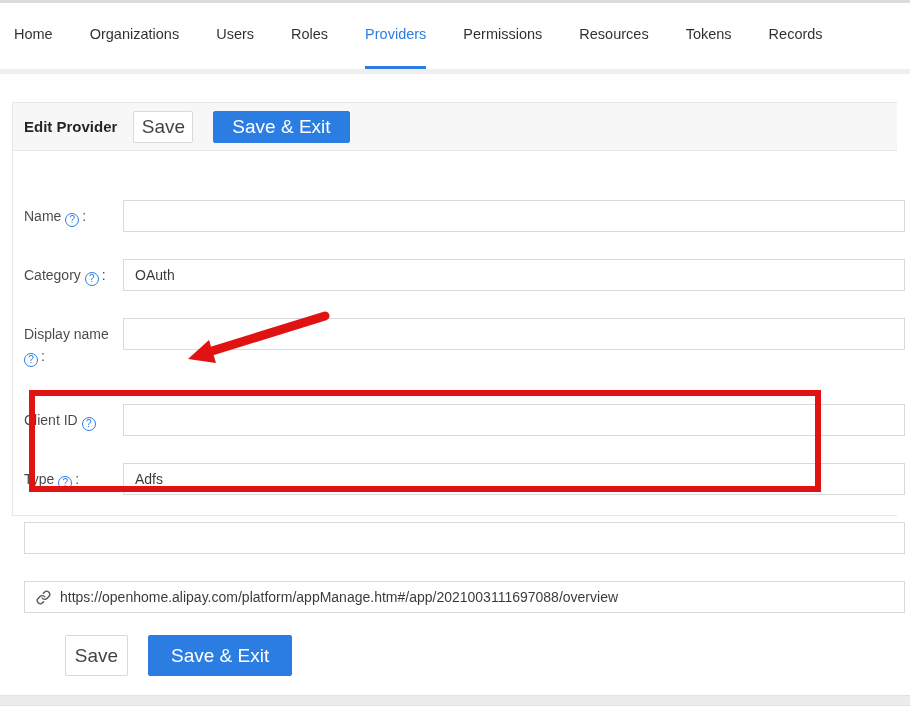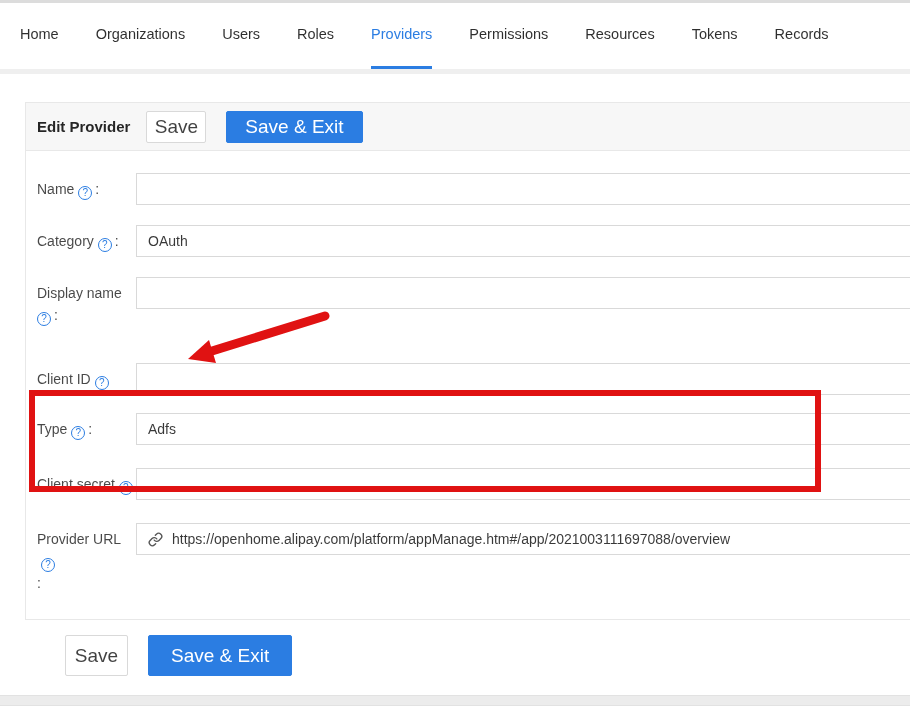--- a/index.html
+++ b/index.html
@@ -10,53 +10,53 @@
     font-family: "Liberation Sans", "DejaVu Sans", sans-serif;
     color: rgba(0,0,0,0.85);
   }
 
   
   .topline { position: absolute; top: 0; left: 0; right: 0; height: 3px; background: #dcdcdc; }
 
   
   .nav {
     position: absolute; top: 3px; left: 0; right: 0; height: 66px;
-    display: flex; align-items: stretch; padding-left: 20px; column-gap: 37px;
+    display: flex; align-items: stretch; padding-left: 14px; column-gap: 37px;
     background: #fff; white-space: nowrap;
   }
   .nav-item {
     font-size: 14.5px; line-height: 63px; height: 66px;
     color: rgba(0,0,0,0.82); cursor: pointer; border-bottom: 3px solid transparent;
   }
   .nav-item.active { color: #2b7de2; border-bottom-color: #2b7de2; }
 
   .navgap { position: absolute; top: 69px; left: 0; right: 0; height: 5px; background: #efefef; }
 
   
   .card {
-    position: absolute; left: 25px; top: 102px; width: 885px; height: 518px;
+    position: absolute; left: 12px; top: 102px; width: 885px; height: 414px;
     background: #fff; border: 1px solid #e8e8e8; border-right: none;
   }
   .card-head {
     height: 48px; background: #f7f7f7; border-bottom: 1px solid #e8e8e8;
     display: flex; align-items: center; padding-left: 11px;
   }
   .card-title { font-size: 15px; font-weight: bold; color: rgba(0,0,0,0.85); margin-right: 16px; }
   .btn { font-family: inherit; font-size: 19px; cursor: pointer; border-radius: 2px; }
   .btn-default {
     width: 60px; height: 32px; background: #fff; border: 1px solid #d9d9d9; color: rgba(0,0,0,0.75);
     margin-right: 20px;
   }
   .btn-primary {
     height: 32px; padding: 0 18px; background: #2b7de2; border: 1px solid #2b7de2; color: #ffffff;
   }
 
   .card-body { padding: 22px 0 0 11px; }
 
-  .row { display: flex; }
+  .row { display: flex; margin-top: 27px; }
   .row .label {
     width: 99px; flex: none; font-size: 14px; color: rgba(0,0,0,0.72);
     padding-top: 5px; line-height: 22px;
   }
   .label .l2 { display: block; }
   .help {
     display: inline-flex; width: 14px; height: 14px; border: 1px solid #2b7de2; border-radius: 50%;
     color: #2b7de2; font-size: 10px; line-height: 1; align-items: center; justify-content: center;
     margin-left: 4px; vertical-align: -2px; cursor: pointer;
   }
@@ -146,32 +146,25 @@
     </div>
 
     <div class="row mb23">
       <div class="label">
         <span>Type</span><span class="help">?</span><span class="colon">:</span>
       </div>
       <input class="box" value="Adfs" style="">
     </div>
 
     <div class="row mb23">
-      <div class="label">
-        <span>Client secret</span><span class="help">?</span>
-      </div>
       <input class="box" value="" style="">
     </div>
 
 
     <div class="row">
-      <div class="label">
-        <span>Provider URL</span><span class="help">?</span>
-        <span class="l2"><span class="colon" style="margin-left:0">:</span></span>
-      </div>
       <div class="box url">
         <svg width="15" height="15" viewBox="0 0 24 24" fill="none" stroke="currentColor" stroke-width="2.2" stroke-linecap="round" stroke-linejoin="round">
           <path d="M10 13a5 5 0 0 0 7.54.54l3-3a5 5 0 0 0-7.07-7.07l-1.72 1.71"></path>
           <path d="M14 11a5 5 0 0 0-7.54-.54l-3 3a5 5 0 0 0 7.07 7.07l1.71-1.71"></path>
         </svg>
         <span>https://openhome.alipay.com/platform/appManage.htm#/app/2021003111697088/overview</span>
       </div>
     </div>
 
   </div>

